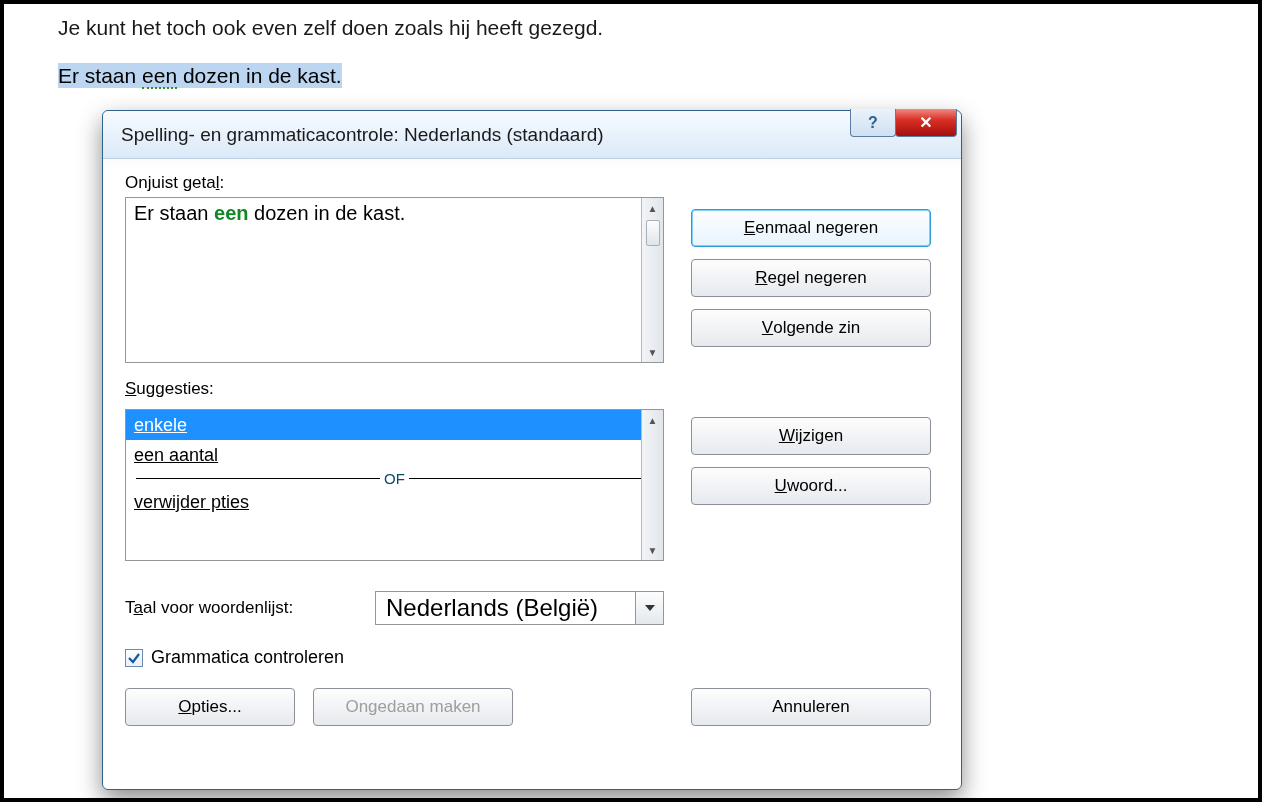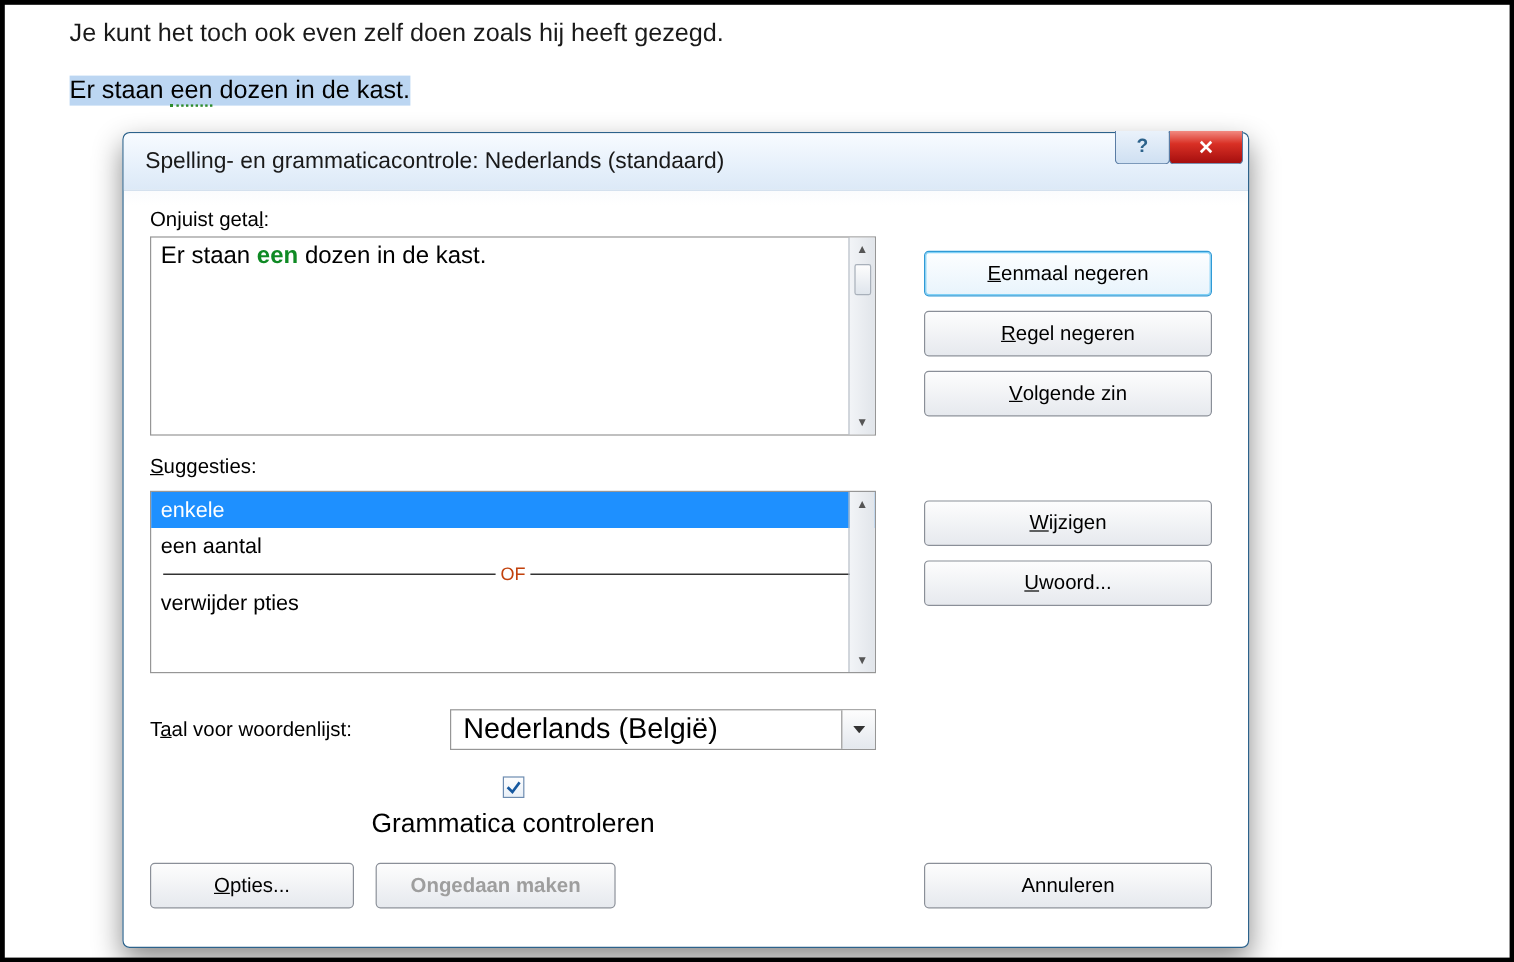--- a/index.html
+++ b/index.html
@@ -31,21 +31,21 @@
   }
   .greenwavy {
     border-bottom: 2px dotted #2e8b2e;
     padding-bottom: 0px;
   }
 
   .dialog {
     position: absolute;
     left: 98px;
     top: 106px;
-    width: 939px;
+    width: 860px;
     height: 680px;
     border: 1px solid #2c628b;
     border-radius: 6px;
     background: linear-gradient(#fdfefe, #f3f7fb 30px, #ffffff 60px);
     box-shadow: 0 10px 24px rgba(0,0,0,0.45);
     padding: 0 0 4px 0;
   }
   .titlebar {
     height: 48px;
     background: linear-gradient(#f7fbff, #e6f0fb 60%, #dce9f7);
@@ -70,21 +70,21 @@
     color:#2c628b;
   }
   .winbtn.close {
     background: linear-gradient(#f28b82, #d93025 40%, #a50e0e);
     color:#fff;
     width:62px;
   }
 
   .body {
     padding: 14px 22px 14px 22px;
-    display:flex; flex-direction:row; gap:40px;
+    display:flex; flex-direction:row; gap:27px;
   }
   .col-left { flex:1; display:flex; flex-direction:column; }
   .col-right { width:248px; display:flex; flex-direction:column; gap:12px; }
 
   .lbl { font-size:17px; margin-bottom:4px; }
   .lbl .ul { text-decoration: underline; }
 
   .errorbox {
     width:100%; height:166px;
     border:1px solid #969696; background:#fff;
@@ -103,60 +103,60 @@
   .scrollbtn { width:100%; height:20px; display:flex; align-items:center; justify-content:center; font-size:10px; color:#555; }
   .thumb { width:14px; height:26px; background:linear-gradient(#fdfdfd,#dfe5ec); border:1px solid #a8b0ba; border-radius:2px; margin-top:2px; }
 
   .suggestbox {
     margin-top:6px;
     width:100%; height:152px;
     border:1px solid #969696; background:#fff;
     position:relative;
     font-size:18px;
   }
-  .suggestbox .item { padding:2px 8px; line-height:26px; }
+  .suggestbox .item { padding:2px 8px; line-height:26px;text-decoration:underline; }
   .suggestbox .item.selected { background:#1e90ff; color:#fff; }
   .orline {
-    display:flex; align-items:center; padding:0 10px; font-size:15px; color:#c2410c;
+    display:flex; align-items:center; padding:0 10px; font-size:15px; color:#0c4a6e;
   }
   .orline .rule { flex:1; border-top:1px solid #000; height:0; }
   .orline .oftxt { padding:0 4px; }
 
   .langrow { display:flex; align-items:center; margin-top:30px; gap:4px;}
   .langrow .lbl { width:246px; margin:0; }
   .combo {
     flex:1; height:34px; border:1px solid #969696; background:#fff;
     display:flex; align-items:center; justify-content:space-between;
     padding:0 0 0 10px; font-size:24px;
   }
   .combo .dd { width:28px; height:100%; border-left:1px solid #969696; display:flex; align-items:center; justify-content:center; background:linear-gradient(#fdfdfd,#e4e8ee);}
   .dd svg { width:10px; height:6px; }
 
-  .checkrow { margin-top:22px; display:flex; align-items:center; gap:8px; font-size:22px;flex-direction:column;}
+  .checkrow { margin-top:22px; display:flex; align-items:center; gap:8px; font-size:18px;}
   .chk { width:18px; height:18px; border:1px solid #6c8bb0; background:linear-gradient(#fdfdfe,#e9f0f8); display:flex; align-items:center; justify-content:center; }
   .chk svg { width:14px; height:14px; }
 
   .bottomrow { margin-top:20px; display:flex; gap:18px; }
 
   .btn {
     height:38px; min-width:170px;
     border:1px solid #8a8f98;
     background: linear-gradient(#fdfdfd,#e6e9ee);
     border-radius:4px;
     font-size:17px; color:#000;
     display:flex; align-items:center; justify-content:center;
     padding:0 16px;
   }
   .btn.wide { width:240px; min-width:240px; }
   .btn.focused {
     border:1px solid #2f9ad6;
     box-shadow: inset 0 0 0 1px #7fd0f5;
     background: linear-gradient(#fdfeff,#e8f4fc);
   }
-  .btn.disabled { color:#9e9e9e;font-weight:bold; }
+  .btn.disabled { color:#9e9e9e; }
   .btn .ul { text-decoration: underline; }
 
   .right-pad-top { height:24px; }
   .right-gap-mid { height:46px; }
   .right-gap-big { flex:1; }
 
 </style>
 </head>
 <body>
 

